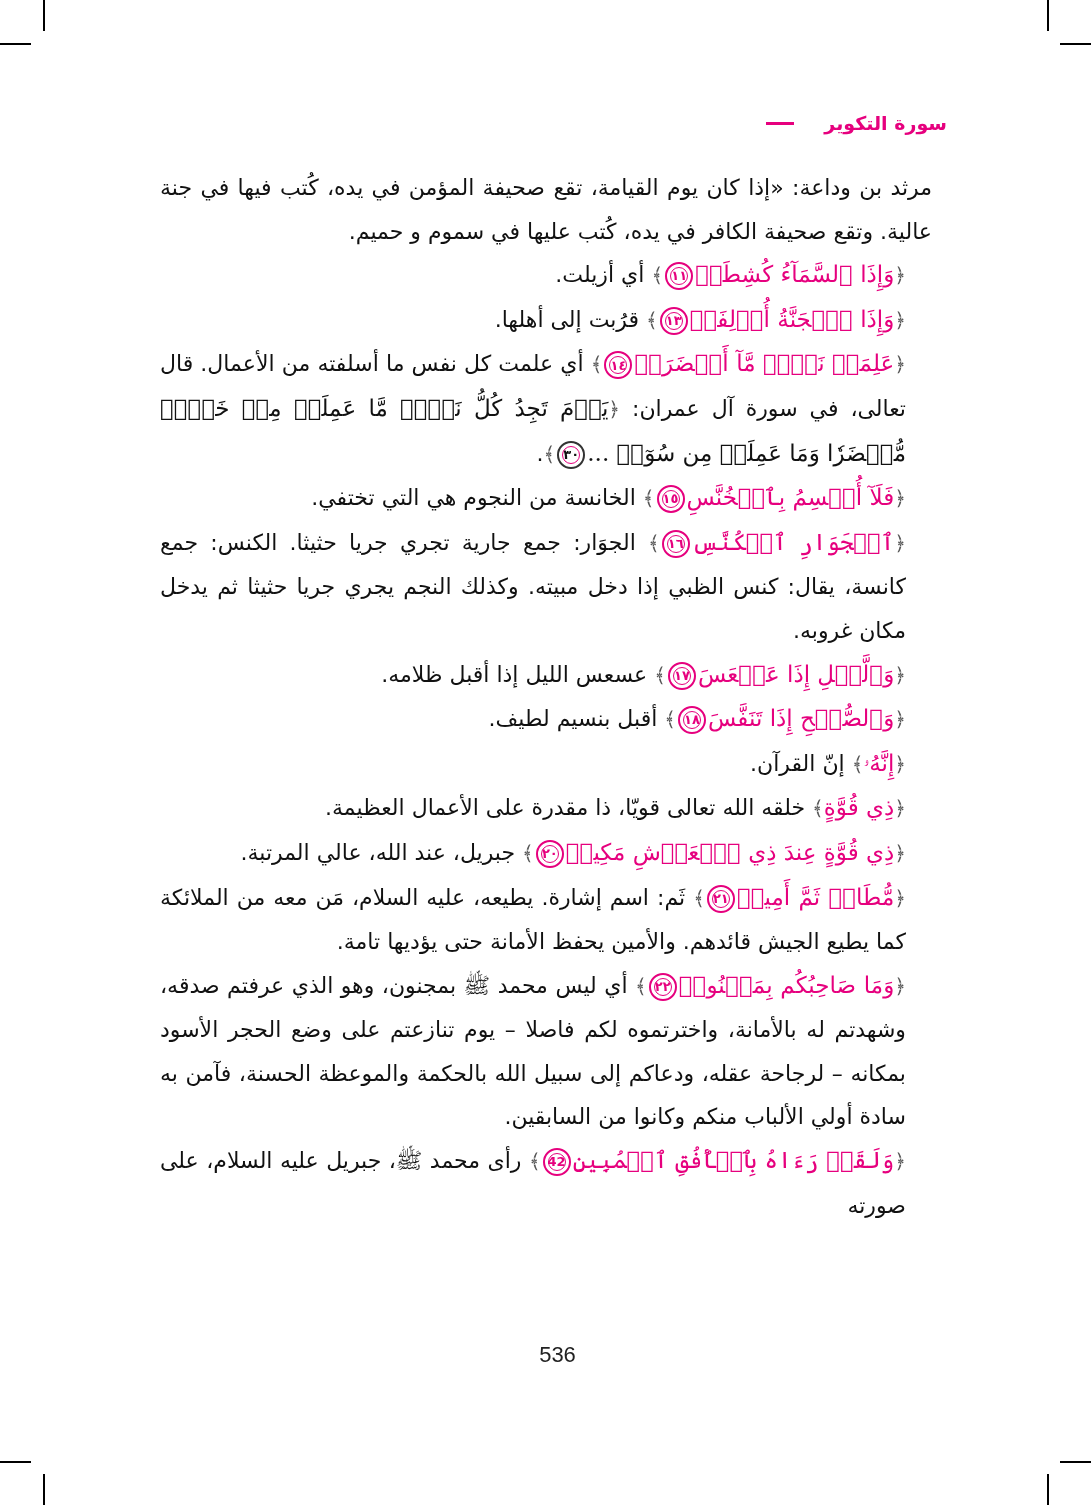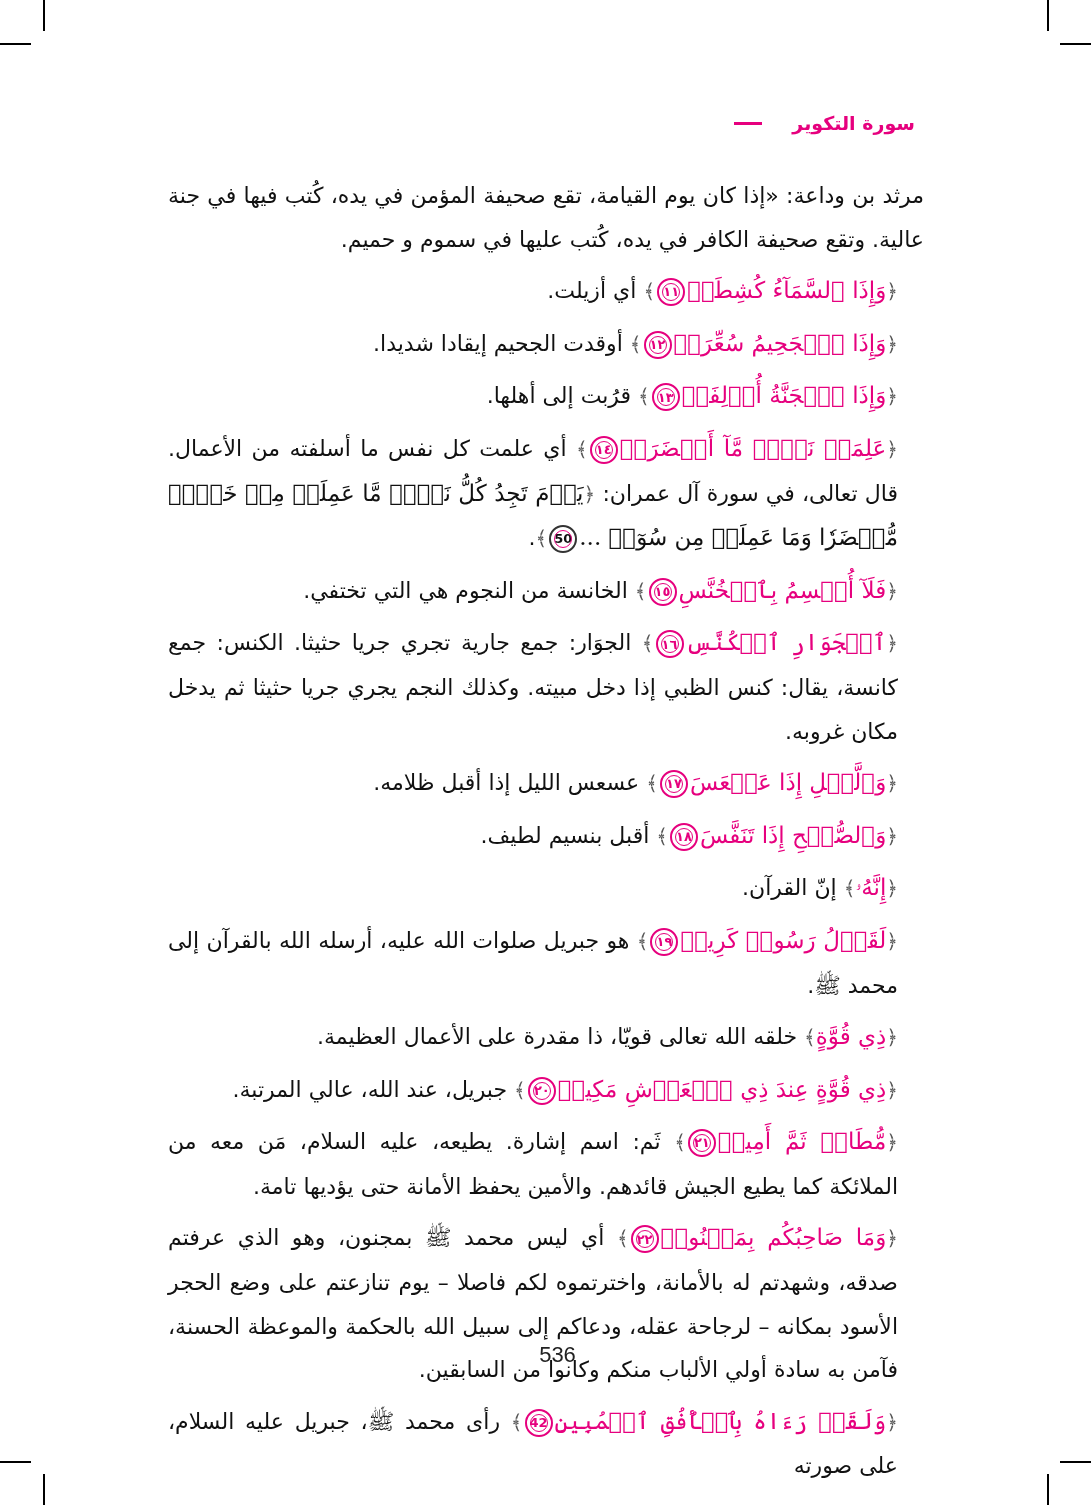--- a/index.html
+++ b/index.html
@@ -1,27 +1,27 @@
 <!DOCTYPE html>
 <html><head>
 <meta charset="utf-8">
 <style>
   html, body { margin: 0; padding: 0; background: #ffffff; }
   body { width: 1091px; height: 1505px; position: relative; overflow: hidden;
          font-family: "DejaVu Sans", sans-serif; color: #111; }
   .crop { position: absolute; background: #000; }
-  .header { position: absolute; top: 112px; right: 176px; direction: rtl;
+  .header { position: absolute; top: 112px; right: 144px; direction: rtl;
             display: flex; align-items: center; gap: 24px; }
   .header-title { color: #e6007e; font-size: 19px; font-weight: bold;
                   font-family: "DejaVu Sans", sans-serif; letter-spacing: 0.5px; }
   .header-rule { display: inline-block; width: 28px; height: 3px; background: #e6007e; margin-right: 6px; }
   .content { position: absolute; top: 166px; left: 160px; width: 772px;
              direction: rtl; text-align: justify; font-size: 22px; line-height: 43.6px;
              font-family: "DejaVu Sans", sans-serif; }
-  .para { margin: 8px; }
+  .para { margin: 0; }
   .para.indent { padding-right: 26px; }
   .quran { color: #e6007e; font-family: "DejaVu Serif", serif; font-size: 23px; }
   .bracket { color: #555; font-size: 20px; }
   .ayah-no { display: inline-flex; align-items: center; justify-content: center;
              width: 28px; height: 28px; margin: 0 2px; vertical-align: middle;
              border: 2px solid #e6007e; border-radius: 14px; color: #e6007e;
              font-size: 13px; font-weight: bold; font-family: "DejaVu Sans", sans-serif;
              box-sizing: border-box; transform: rotate(0deg); position: relative; }
   .ayah-no::before { content: ""; position: absolute; inset: 3px; border: 1px solid #e6007e; border-radius: 50%; }
   .page-number { position: absolute; top: 1342px; left: 12px; width: 1091px; text-align: center;
@@ -48,34 +48,30 @@
 
   <p class="para">
     <span>مرثد بن وداعة: «إذا كان يوم القيامة، تقع صحيفة المؤمن في يده، كُتب فيها في جنة عالية. وتقع صحيفة الكافر في يده، كُتب عليها في سموم و حميم.</span>
   </p>
 
   <p class="para indent">
     <span class="bracket">﴿</span><span class="quran">وَإِذَا ٱلسَّمَآءُ كُشِطَتۡ</span><span class="ayah-no">١١</span><span class="bracket">﴾</span>
     <span>أي أزيلت.</span>
   </p>
 
-  <p class="para indent">
-    <span class="bracket">﴿</span><span class="quran">وَإِذَا ٱلۡجَحِيمُ سُعِّرَتۡ</span><span class="ayah-no">١٢</span><span class="bracket">﴾</span>
-    <span>أوقدت الجحيم إيقادا شديدا.</span>
-  </p>
 
   <p class="para indent">
     <span class="bracket">﴿</span><span class="quran">وَإِذَا ٱلۡجَنَّةُ أُزۡلِفَتۡ</span><span class="ayah-no">١٣</span><span class="bracket">﴾</span>
     <span>قرُبت إلى أهلها.</span>
   </p>
 
   <p class="para indent">
     <span class="bracket">﴿</span><span class="quran">عَلِمَتۡ نَفۡسٞ مَّآ أَحۡضَرَتۡ</span><span class="ayah-no">١٤</span><span class="bracket">﴾</span>
     <span>أي علمت كل نفس ما أسلفته من الأعمال. قال تعالى، في سورة آل عمران:</span>
-    <span class="bracket">﴿</span><span class="quran" style="color:#111">يَوۡمَ تَجِدُ كُلُّ نَفۡسٖ مَّا عَمِلَتۡ مِنۡ خَيۡرٖ مُّحۡضَرٗا وَمَا عَمِلَتۡ مِن سُوٓءٖ ...</span><span class="ayah-no" style="border-color:#333;color:#111">50</span><span class="bracket">﴾</span>.
+    <span class="bracket">﴿</span><span class="quran" style="color:#111">يَوۡمَ تَجِدُ كُلُّ نَفۡسٖ مَّا عَمِلَتۡ مِنۡ خَيۡرٖ مُّحۡضَرٗا وَمَا عَمِلَتۡ مِن سُوٓءٖ ...</span><span class="ayah-no" style="border-color:#333;color:#111">٣٠</span><span class="bracket">﴾</span>.
   </p>
 
   <p class="para indent">
     <span class="bracket">﴿</span><span class="quran">فَلَآ أُقۡسِمُ بِٱلۡخُنَّسِ</span><span class="ayah-no">١٥</span><span class="bracket">﴾</span>
     <span>الخانسة من النجوم هي التي تختفي.</span>
   </p>
 
   <p class="para indent">
     <span class="bracket">﴿</span><span class="quran">ٱلۡجَوَارِ ٱلۡكُنَّسِ</span><span class="ayah-no">١٦</span><span class="bracket">﴾</span>
     <span>الجوَار: جمع جارية تجري جريا حثيثا. الكنس: جمع كانسة، يقال: كنس الظبي إذا دخل مبيته. وكذلك النجم يجري جريا حثيثا ثم يدخل مكان غروبه.</span>
@@ -89,24 +85,20 @@
   <p class="para indent">
     <span class="bracket">﴿</span><span class="quran">وَٱلصُّبۡحِ إِذَا تَنَفَّسَ</span><span class="ayah-no">١٨</span><span class="bracket">﴾</span>
     <span>أقبل بنسيم لطيف.</span>
   </p>
 
   <p class="para indent">
     <span class="bracket">﴿</span><span class="quran">إِنَّهُۥ</span><span class="bracket">﴾</span>
     <span>إنّ القرآن.</span>
   </p>
 
-  <p class="para indent">
-    <span class="bracket">﴿</span><span class="quran">لَقَوۡلُ رَسُولٖ كَرِيمٖ</span><span class="ayah-no">١٩</span><span class="bracket">﴾</span>
-    <span>هو جبريل صلوات الله عليه، أرسله الله بالقرآن إلى محمد ﷺ.</span>
-  </p>
 
   <p class="para indent">
     <span class="bracket">﴿</span><span class="quran">ذِي قُوَّةٍ</span><span class="bracket">﴾</span>
     <span>خلقه الله تعالى قويّا، ذا مقدرة على الأعمال العظيمة.</span>
   </p>
 
   <p class="para indent">
     <span class="bracket">﴿</span><span class="quran">ذِي قُوَّةٍ عِندَ ذِي ٱلۡعَرۡشِ مَكِينٖ</span><span class="ayah-no">٢٠</span><span class="bracket">﴾</span>
     <span>جبريل، عند الله، عالي المرتبة.</span>
   </p>

